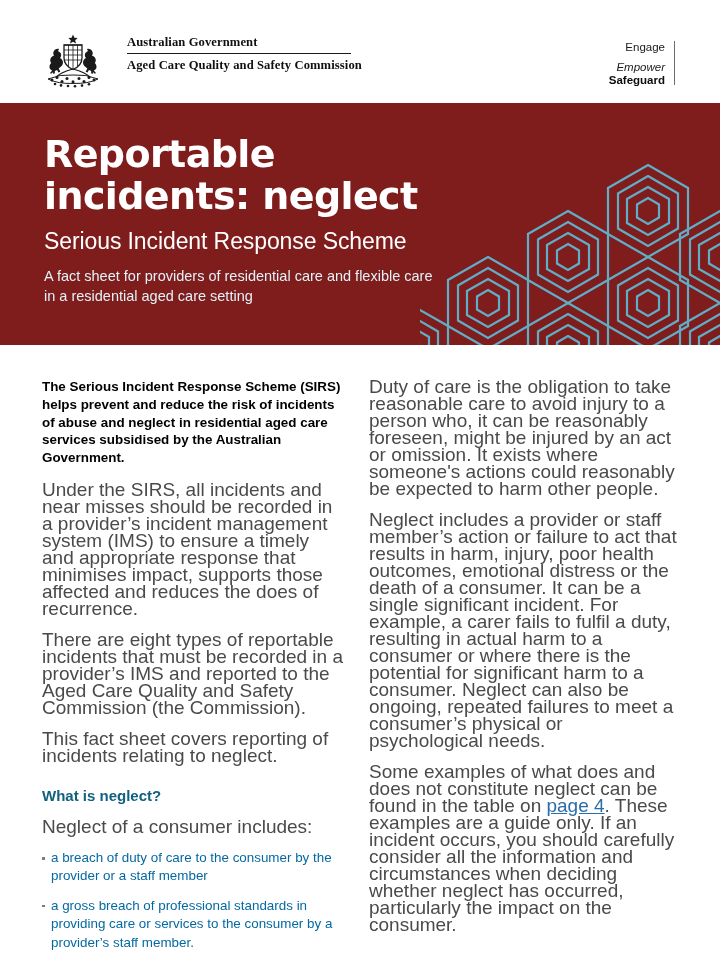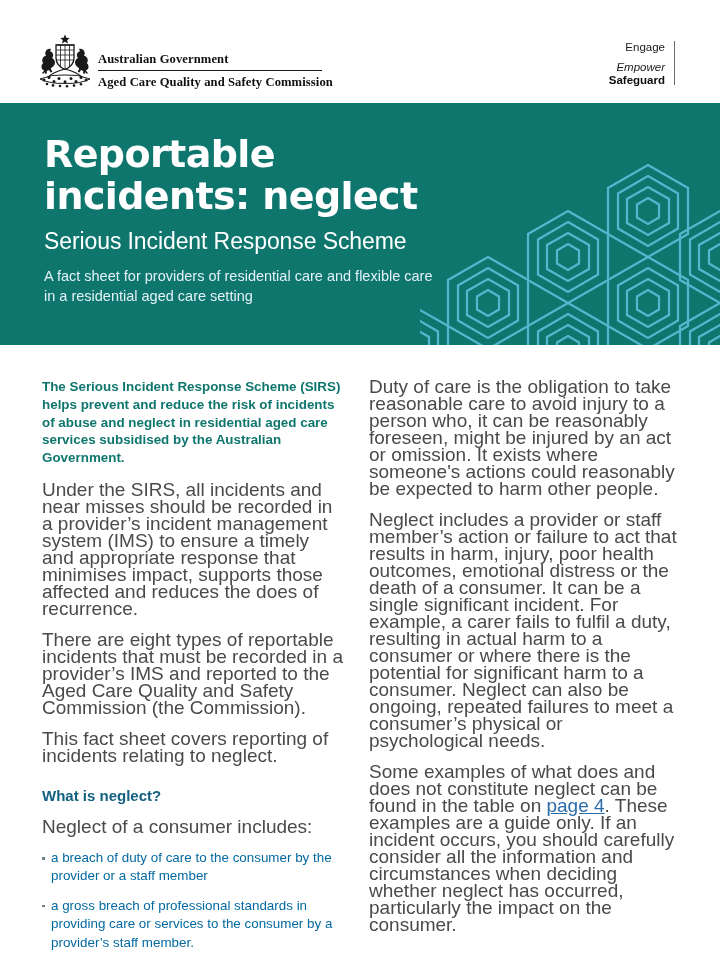--- a/index.html
+++ b/index.html
@@ -18,25 +18,25 @@
 
   
   .masthead {
     position: relative;
     height: 103px;
     background: #ffffff;
     box-sizing: border-box;
   }
   .crest-lockup {
     position: absolute;
-    left: 32px;
+    left: 40px;
     top: 33px;
     display: flex;
-    align-items: flex-end;
-    gap: 0;
+    align-items: flex-start;
+    gap: 21px;
   }
   .crest {
     width: 66px;
     height: 58px;
     flex: none;
     display: block;
   }
   .govwordmark {
     display: block;
     padding-top: 1px;
@@ -95,21 +95,21 @@
     font-family: "Liberation Sans", sans-serif;
     font-size: 11.5px;
     color: #0d0d0d;
     font-weight: bold;
   }
 
   
   .hero {
     position: relative;
     height: 242px;
-    background: #0f766e;
+    background: #7f1d1d;
     overflow: hidden;
   }
   .hero-pattern {
     position: absolute;
     right: 0;
     bottom: 0;
     width: 300px;
     height: 190px;
     pointer-events: none;
   }
@@ -160,21 +160,21 @@
   }
   .col-right {
     width: 311px;
   }
 
   p.lead {
     font-family: "Liberation Sans", sans-serif;
     font-weight: bold;
     font-size: 13.4px;
     line-height: 17.8px;
-    color: #0f766e;
+    color: #000000;
     margin: 0 0 14px 0;
   }
   p.body {
     font-family: "Liberation Sans", sans-serif;
     font-size: 19px;
     line-height: 17px;
     color: #4a4a4a;
     margin: 0 0 14px 0;
   }
   p.body:last-child { margin-bottom: 0; }

